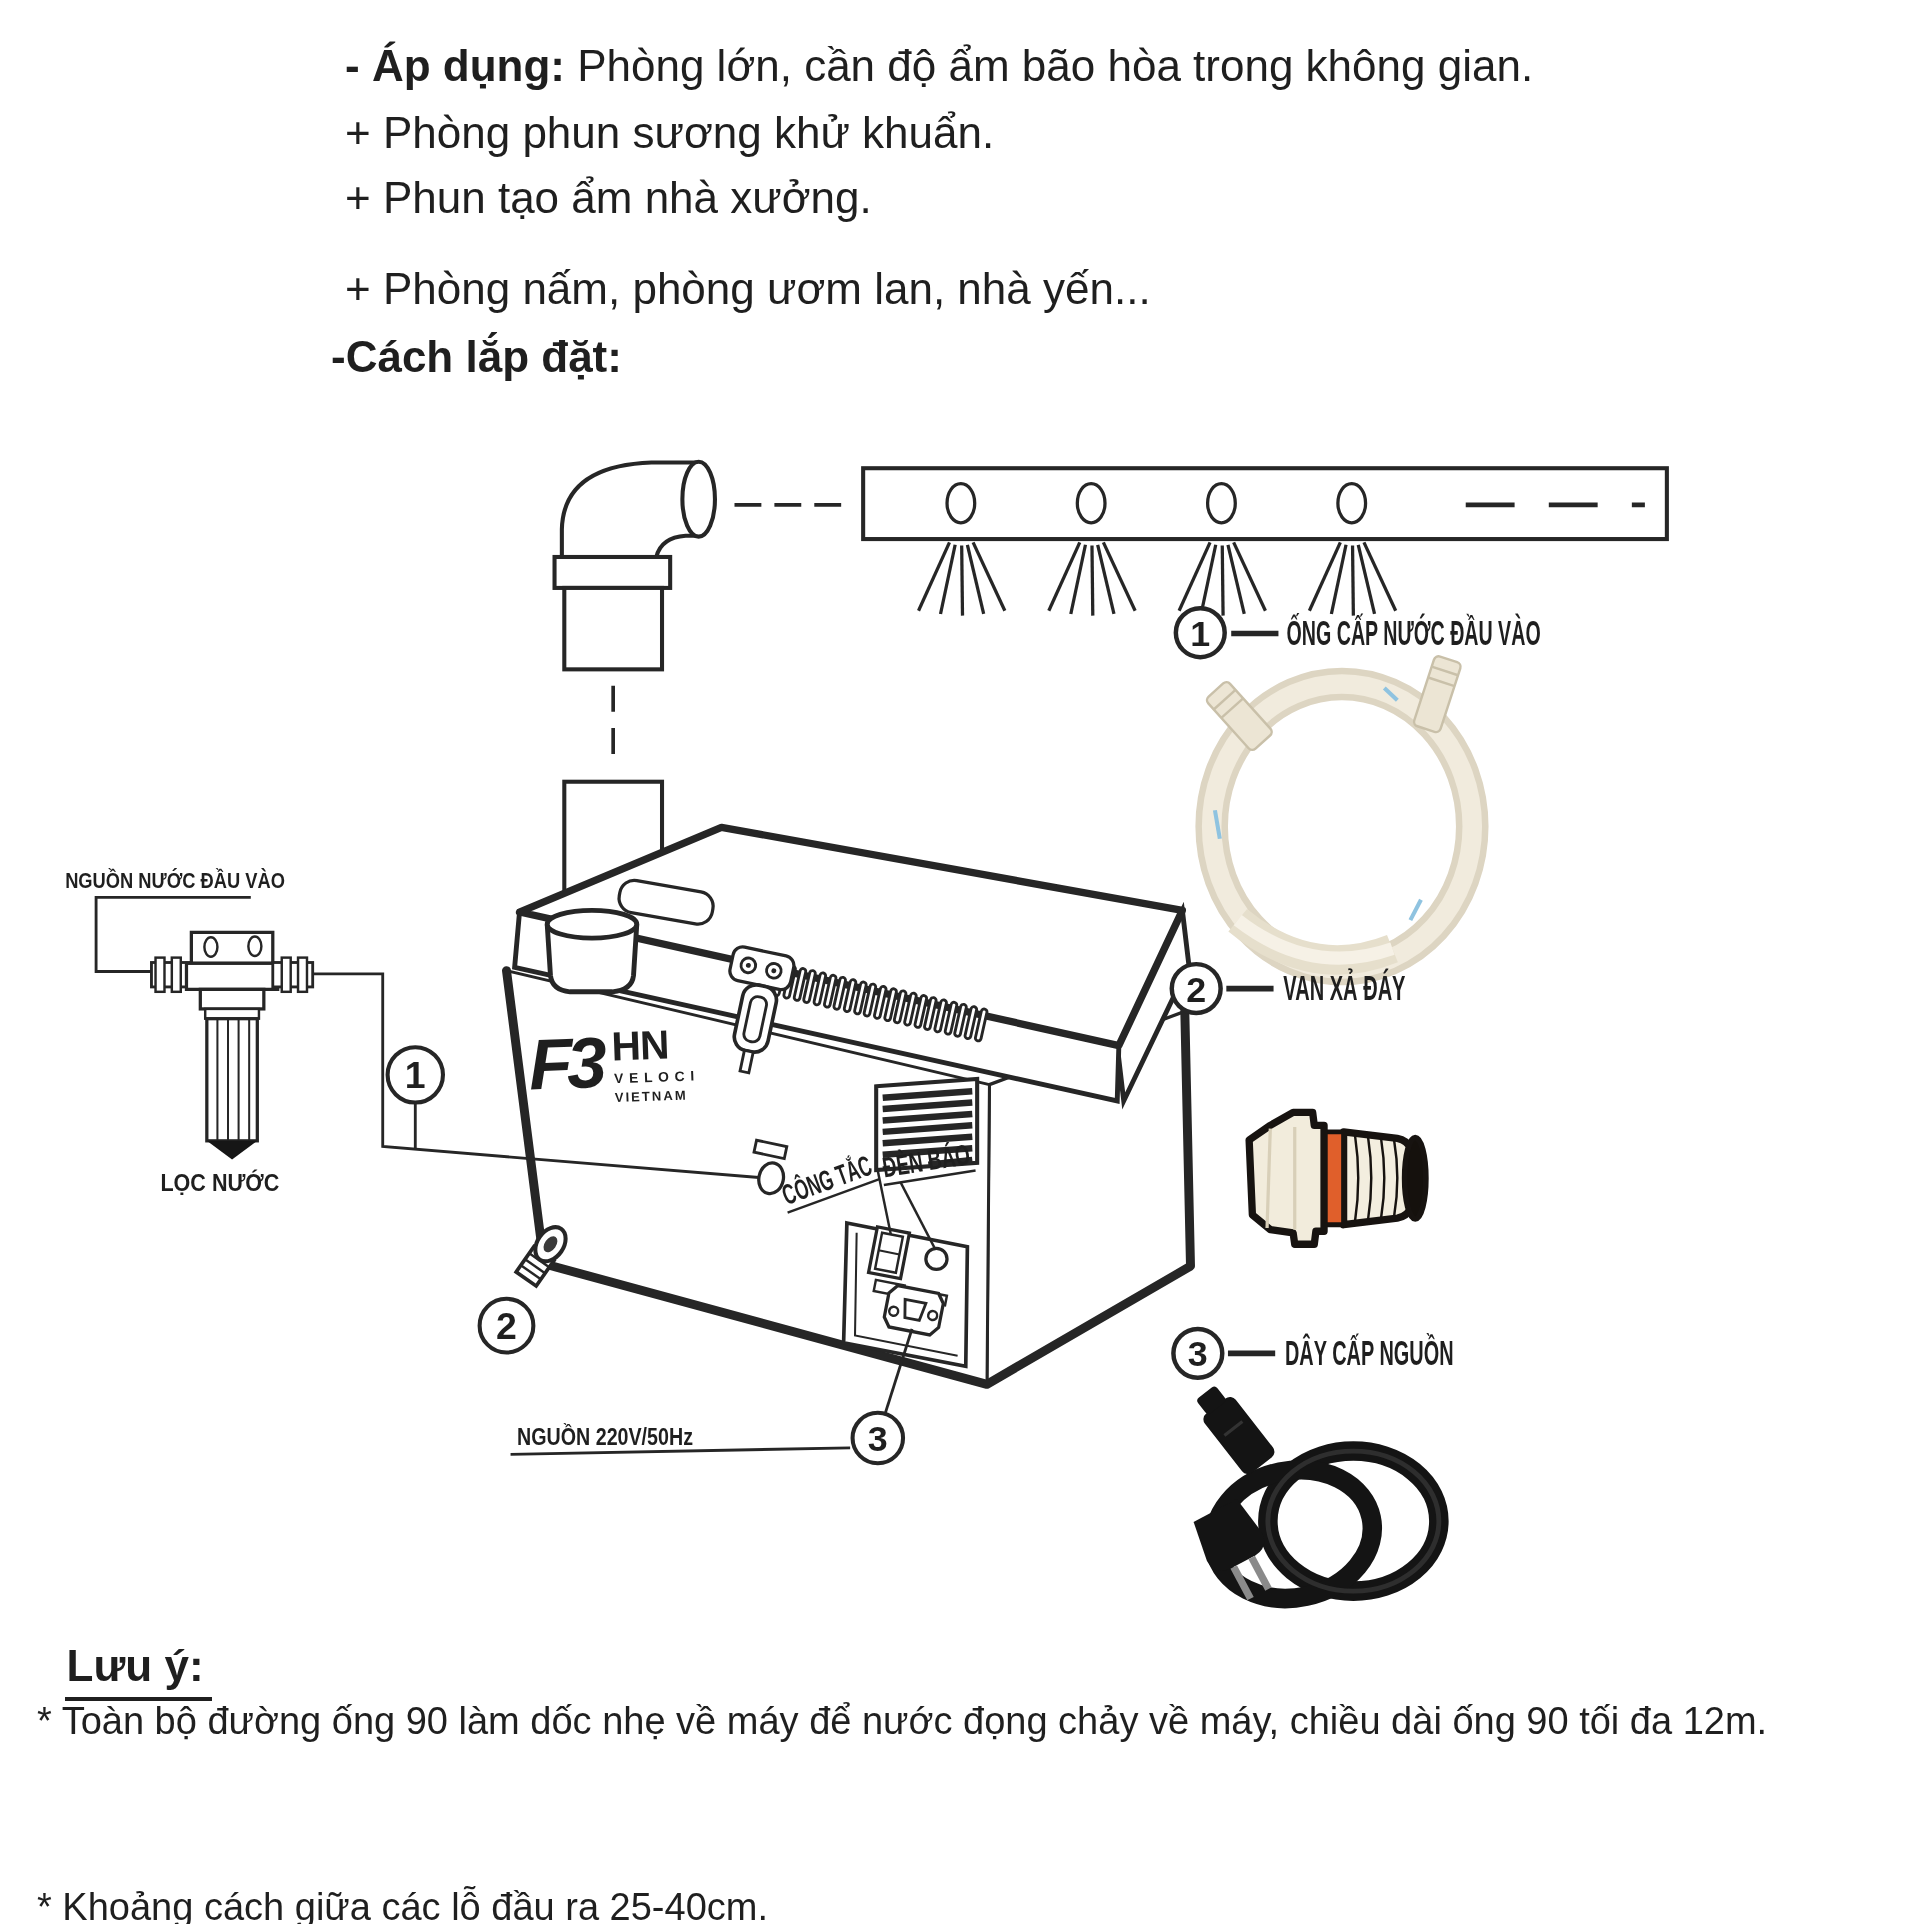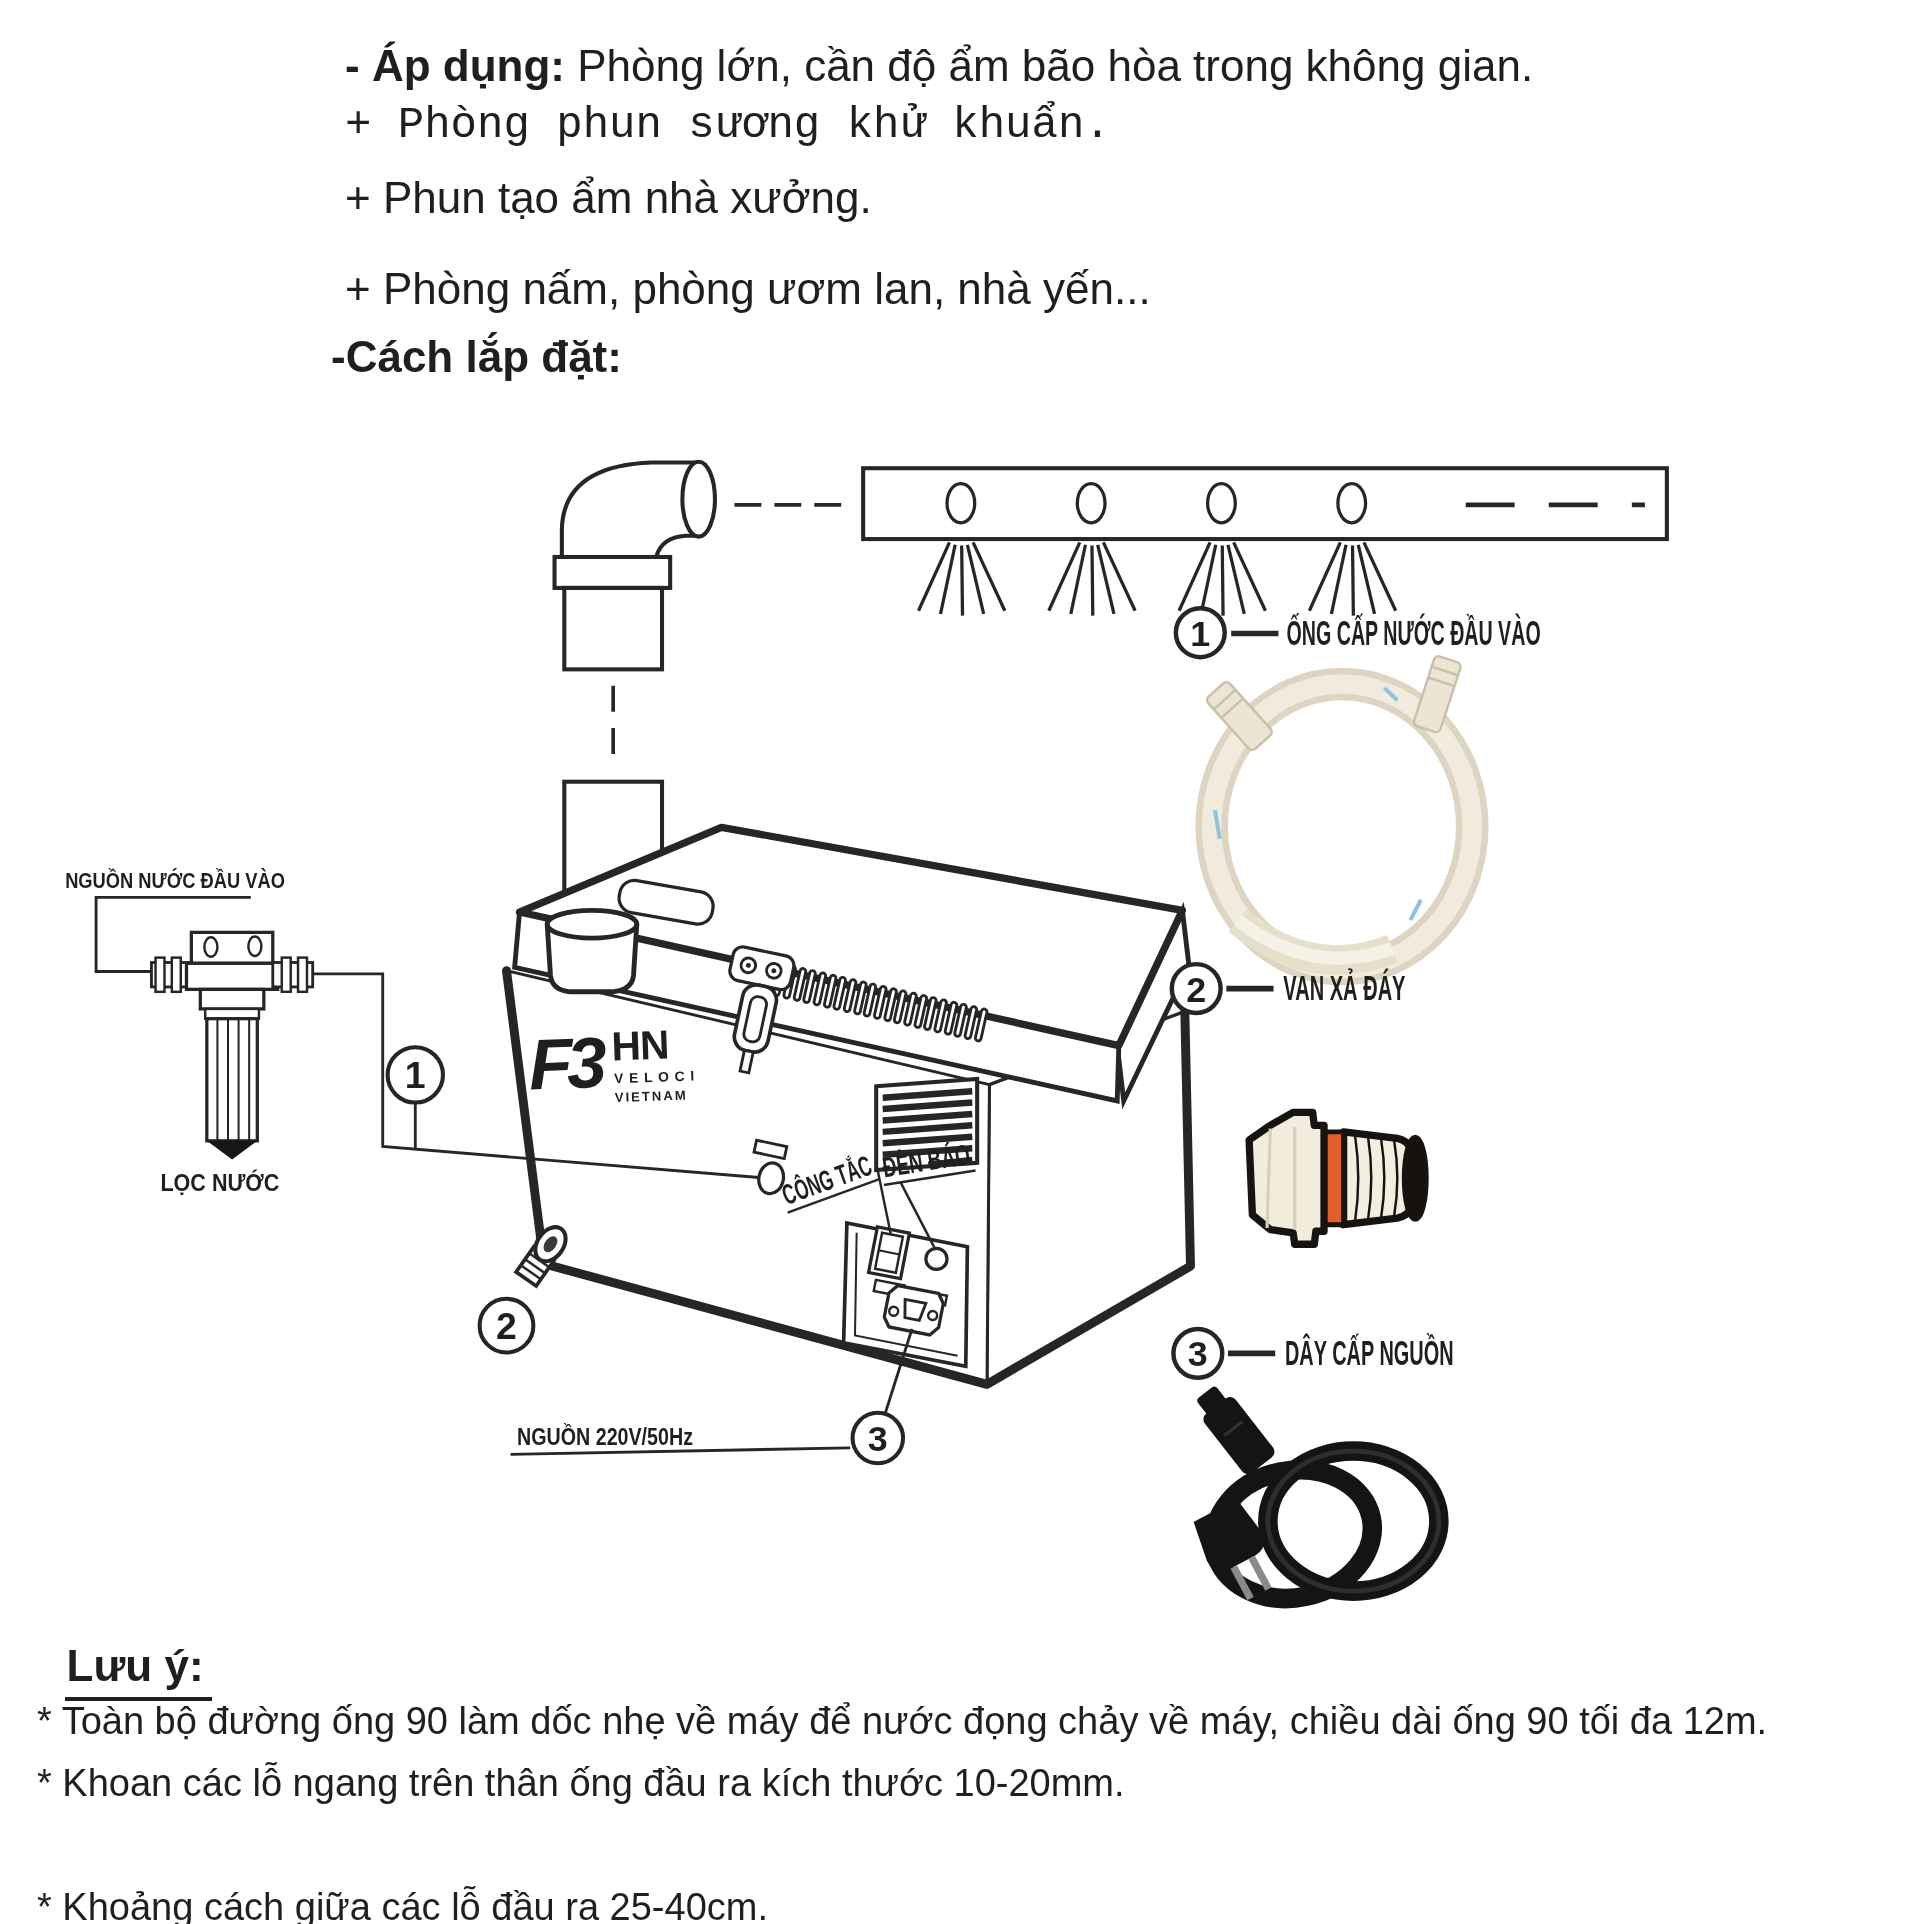--- a/index.html
+++ b/index.html
@@ -16,21 +16,21 @@
   .svgb{font-weight:bold;}
   .ln{stroke:#262626;fill:none;}
   .wfill{fill:#ffffff;stroke:#262626;}
 </style>
 </head>
 <body>
 
 <div class="page">
 
   <div class="abs intro-line" style="left:345px;top:41px;"><span class="bold">- Áp dụng:</span><span> Phòng lớn, cần độ ẩm bão hòa trong không gian.</span></div>
-  <div class="abs intro-line" style="left:345px;top:100px;font-family:Liberation Mono, monospace;">+ Phòng phun sương khử khuẩn.</div>
+  <div class="abs intro-line" style="left:345px;top:108px;">+ Phòng phun sương khử khuẩn.</div>
   <div class="abs intro-line" style="left:345px;top:173px;">+ Phun tạo ẩm nhà xưởng.</div>
   <div class="abs intro-line" style="left:345px;top:236px;margin-top:28px;">+ Phòng nấm, phòng ươm lan, nhà yến...</div>
 
   <div class="abs install-heading" style="left:331px;top:332px;">-Cách lắp đặt:</div>
 
   <svg width="1925" height="1925" viewBox="0 0 2364 2364">
     <defs>
       <rect id="vent" x="0" y="0" width="7" height="40" rx="3.5" fill="#fff" stroke="#262626" stroke-width="3.5"></rect>
       <g id="sprayhole">
         <ellipse cx="0" cy="0" rx="17" ry="24" fill="#fff" stroke="#262626" stroke-width="4"></ellipse>
@@ -305,17 +305,16 @@
       <g transform="translate(1512,1892) rotate(-28)">
         <path d="M -30,-42 L 30,-42 L 38,8 Q 38,28 18,30 L -18,30 Q -38,28 -38,8 Z" fill="#141414"></path>
         <rect x="-17" y="30" width="9" height="44" fill="#8a8a8a"></rect>
         <rect x="8" y="30" width="9" height="44" fill="#8a8a8a"></rect>
       </g>
     </g>
   </svg>
 
   <div class="abs" style="left:65px;top:1627px;margin-top:14px;"><span class="notes-heading">Lưu ý:</span></div>
   <div class="abs note-line" style="left:37px;top:1700px;">* Toàn bộ đường ống 90 làm dốc nhẹ về máy để nước đọng chảy về máy, chiều dài ống 90 tối đa 12m.</div>
-  <div class="abs note-line" style="left:37px;top:1762px;">* Khoan các lỗ ngang trên thân ống đầu ra kích thước 10-20mm.</div>
   <div class="abs note-line" style="left:37px;top:1886px;">* Khoảng cách giữa các lỗ đầu ra 25-40cm.</div>
 
 </div>
 
 
 </body></html>

